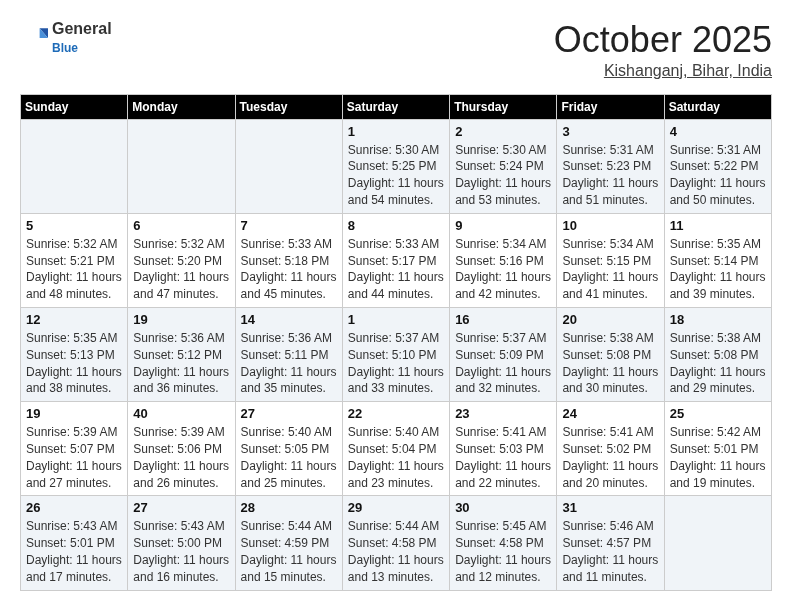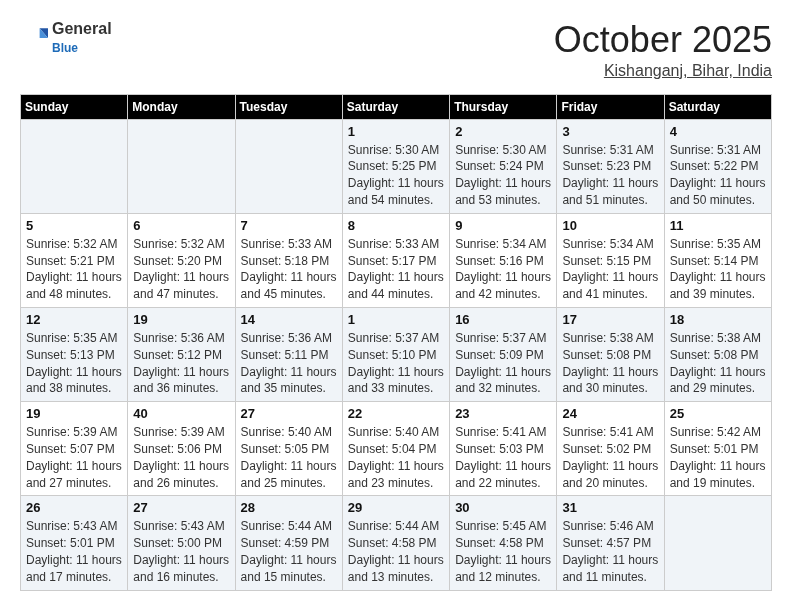--- a/index.html
+++ b/index.html
@@ -198,21 +198,21 @@
           </td>
           <td>
             <div class="day-number">1</div>
             <div class="day-info">Sunrise: 5:37 AM<br>Sunset: 5:10 PM<br>Daylight: 11 hours and 33 minutes.</div>
           </td>
           <td>
             <div class="day-number">16</div>
             <div class="day-info">Sunrise: 5:37 AM<br>Sunset: 5:09 PM<br>Daylight: 11 hours and 32 minutes.</div>
           </td>
           <td>
-            <div class="day-number">17</div>
+            <div class="day-number">20</div>
             <div class="day-info">Sunrise: 5:38 AM<br>Sunset: 5:08 PM<br>Daylight: 11 hours and 30 minutes.</div>
           </td>
           <td>
             <div class="day-number">18</div>
             <div class="day-info">Sunrise: 5:38 AM<br>Sunset: 5:08 PM<br>Daylight: 11 hours and 29 minutes.</div>
           </td>
         </tr>
         <tr>
           <td>
             <div class="day-number">19</div>

